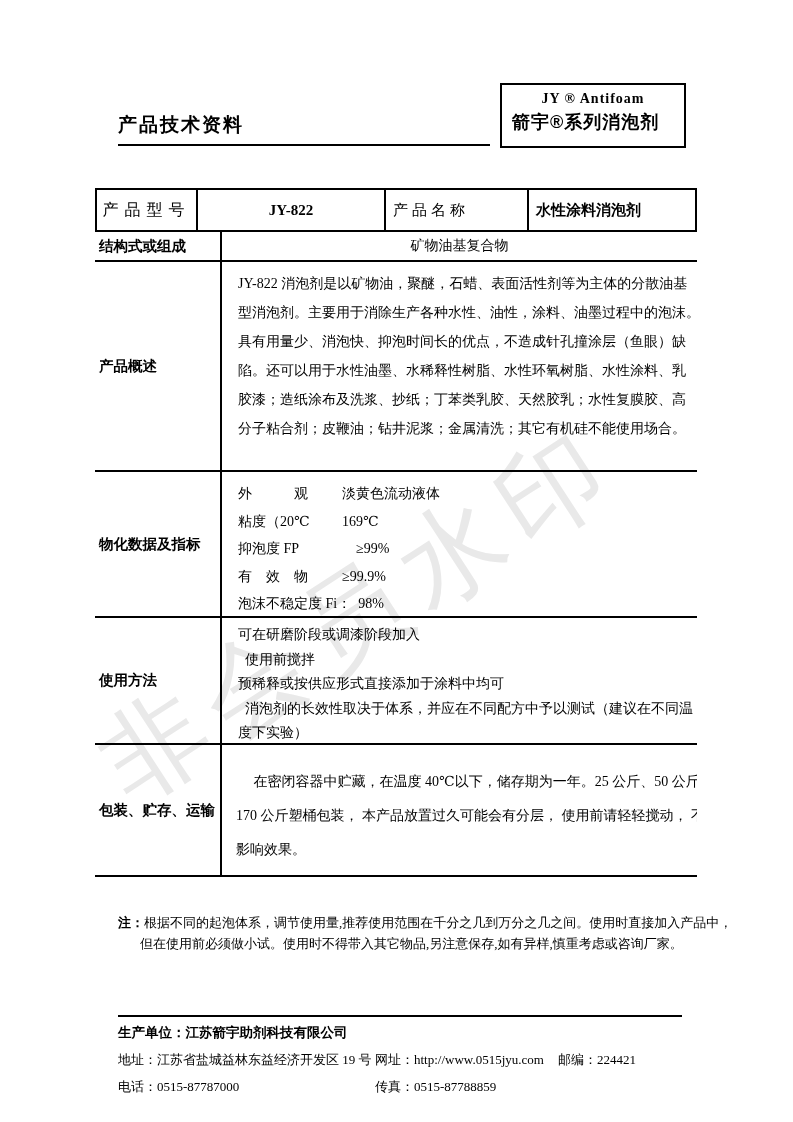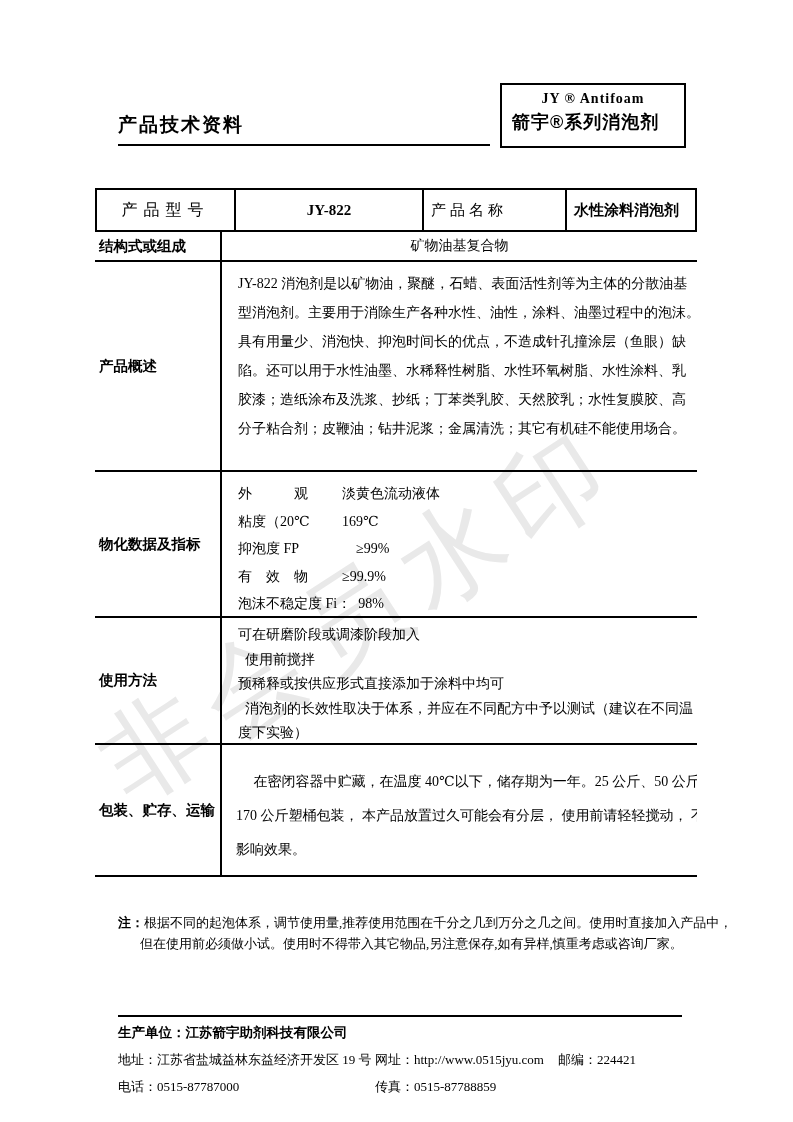--- a/index.html
+++ b/index.html
@@ -51,21 +51,21 @@
     font-family: "Liberation Sans", sans-serif;
     font-size: 18px; font-weight: bold; margin-top: 3px; letter-spacing: 1px;
     text-align: left; padding-left: 10px; white-space: nowrap;
   }
 
   
   .spec-table { position: absolute; left: 95px; top: 188px; width: 602px; font-size: 14px; }
   .t-row { display: flex; overflow: hidden; }
   .row1 { height: 44px; border: 2px solid #000; }
   .row1 .cell { display: flex; align-items: center; overflow: hidden; }
-  .c-model-label { width: 139px; border-right: 2px solid #000; justify-content: center; font-size: 16px; letter-spacing: 6px; }
+  .c-model-label { width: 101px; border-right: 2px solid #000; justify-content: center; font-size: 16px; letter-spacing: 6px; }
   .c-model-value { width: 188px; border-right: 2px solid #000; justify-content: center; font-weight: bold; font-family: "Liberation Serif", serif; font-size: 15px; }
   .c-name-label  { width: 143px; border-right: 2px solid #000; padding-left: 7px; font-size: 15px; letter-spacing: 4px; }
   .c-name-value  { flex: 1; padding-left: 7px; font-weight: bold; font-size: 15px; }
 
   .body-row { border-bottom: 2px solid #000; }
   .label-cell {
     width: 127px; border-right: 2px solid #000;
     display: flex; align-items: center;
     font-weight: bold; padding-left: 4px;
     font-family: "Liberation Sans", sans-serif;

